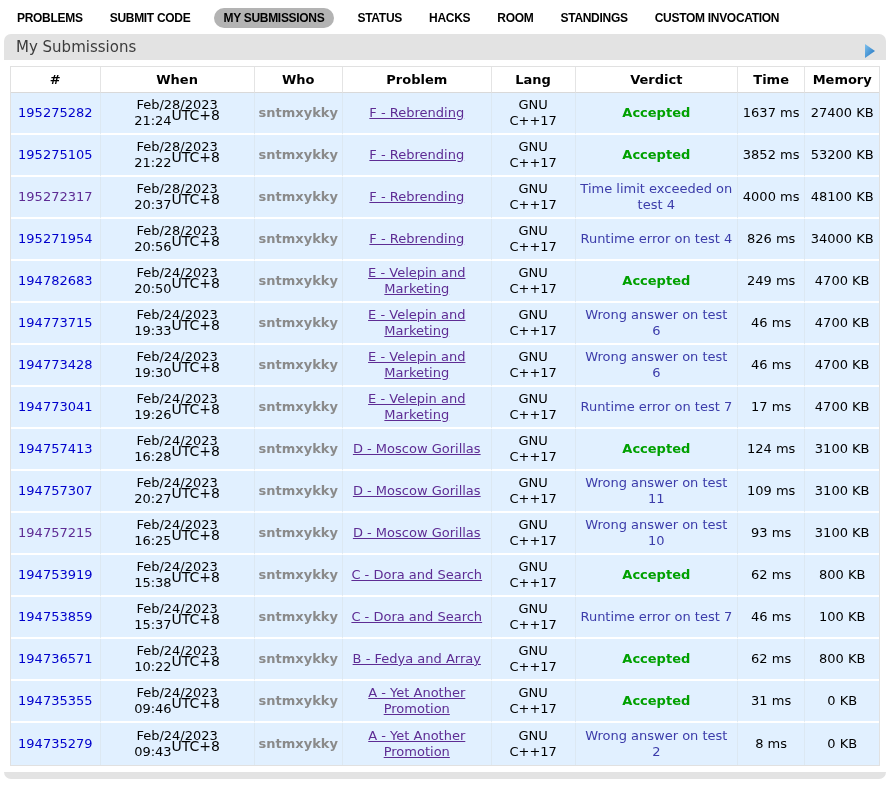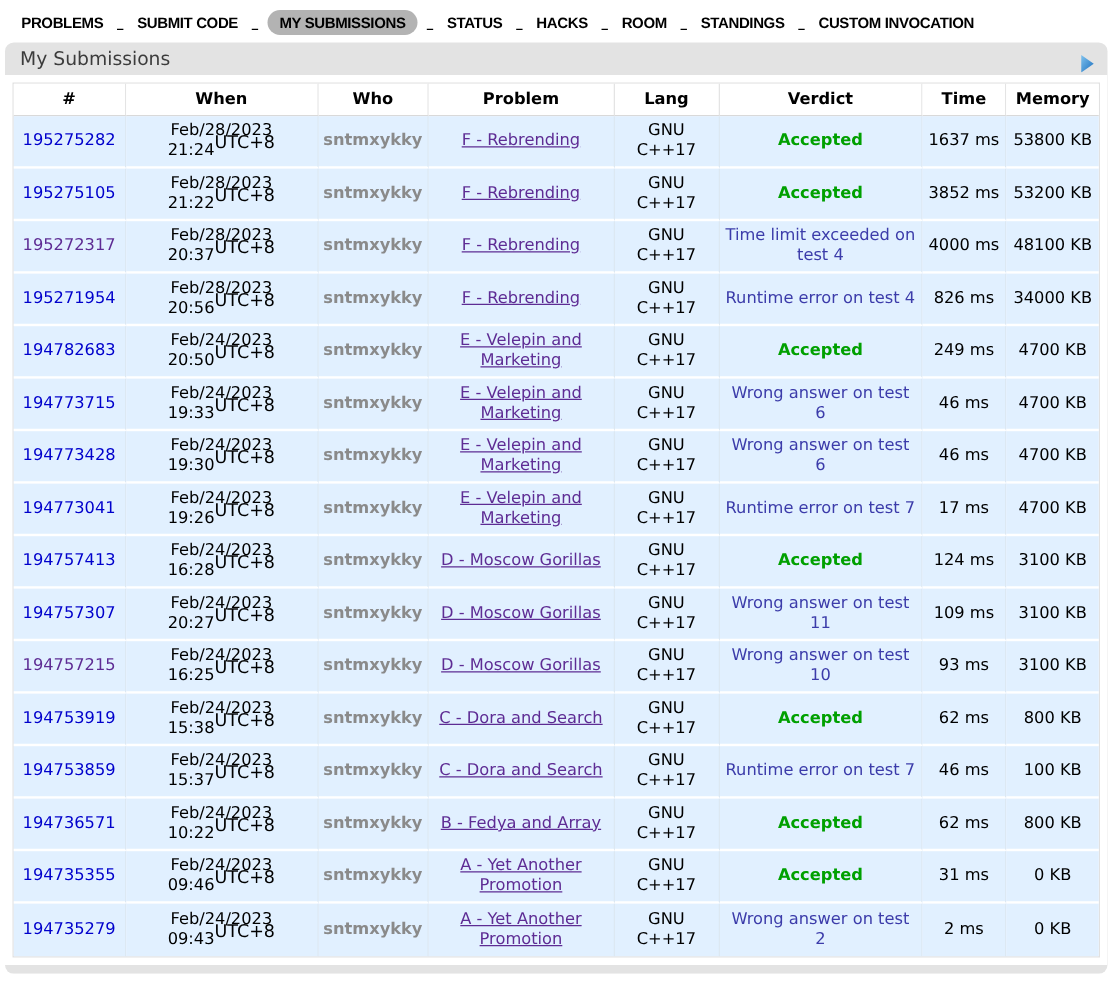--- a/index.html
+++ b/index.html
@@ -9,21 +9,21 @@
     --rejected:#3C3CAA;
     --row-bg:#E1F0FF;
     --panel-bg:#E3E3E3;
   }
   *{box-sizing:border-box;}
   html,body{margin:0;padding:0;background:#fff;
     font-family:"DejaVu Sans","Liberation Sans",sans-serif;color:#000;}
   body{width:890px;}
 
   
-  .topnav{padding:7px 3px 6px 6px;white-space:nowrap;text-decoration:underline;}
+  .topnav{padding:7px 3px 6px 6px;white-space:nowrap;}
   .topnav .nav-item{display:inline-block;margin:0 7px;padding:3px 4px;
     font-family:"Liberation Sans",sans-serif;font-size:12px;font-weight:bold;
     letter-spacing:-0.3px;color:#000;text-transform:uppercase;cursor:pointer;
     text-decoration:none;}
   .topnav .nav-item.active{background:#b3b3b3;border-radius:10px;padding:3px 10px;}
 
   
   .panel{margin:0 4px;background:var(--panel-bg);border-radius:7px;
     padding-bottom:7px;overflow:hidden;}
   .panel-caption{height:26px;line-height:26px;padding:0 12px 0 12px;
@@ -114,21 +114,21 @@
               <div class="when-time"><span>21:24</span><sup>UTC+8</sup></div>
             </td>
             <td><a class="who">sntmxykky</a></td>
             <td><a class="problem-link">F - Rebrending</a></td>
             <td>
               <div>GNU</div>
               <div>C++17</div>
             </td>
             <td><span class="verdict-accepted">Accepted</span></td>
             <td>1637 ms</td>
-            <td>53800 KB</td>
+            <td>27400 KB</td>
           </tr>
           <tr>
             <td><a class="id-link">195275105</a></td>
             <td>
               <div>Feb/28/2023</div>
               <div class="when-time"><span>21:22</span><sup>UTC+8</sup></div>
             </td>
             <td><a class="who">sntmxykky</a></td>
             <td><a class="problem-link">F - Rebrending</a></td>
             <td>
@@ -353,19 +353,19 @@
               <div>Feb/24/2023</div>
               <div class="when-time"><span>09:43</span><sup>UTC+8</sup></div>
             </td>
             <td><a class="who">sntmxykky</a></td>
             <td><a class="problem-link">A - Yet Another Promotion</a></td>
             <td>
               <div>GNU</div>
               <div>C++17</div>
             </td>
             <td><span class="verdict-rejected">Wrong answer on test 2</span></td>
-            <td>2 ms</td>
+            <td>8 ms</td>
             <td>0 KB</td>
           </tr>
         </tbody>
     </table>
   </div>
 </div>
 
 </body></html>

